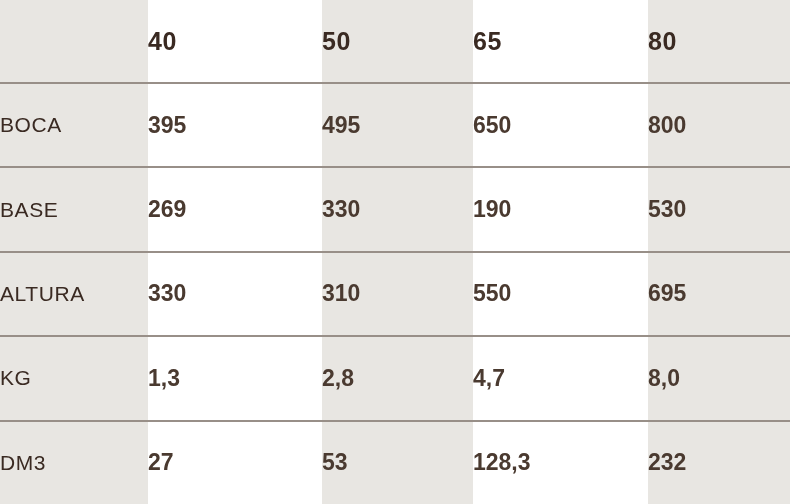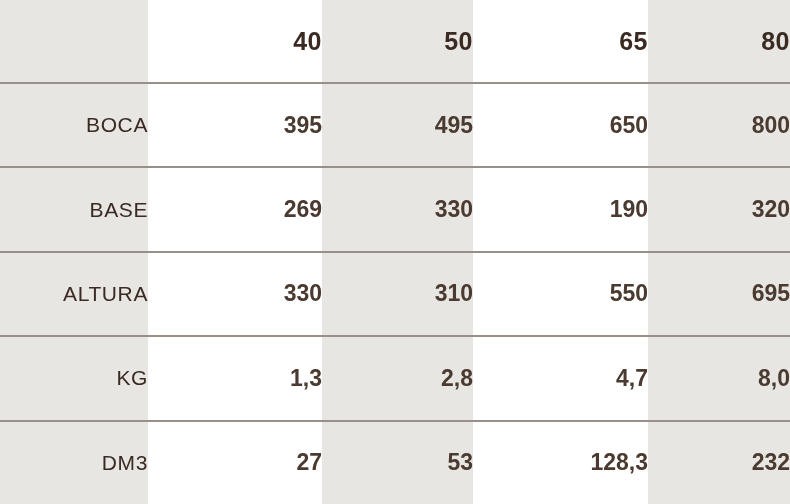--- a/index.html
+++ b/index.html
@@ -26,21 +26,21 @@
   #spec-table col.c-label { width: 148px; }
   #spec-table col.c-40    { width: 174px; }
   #spec-table col.c-50    { width: 151px; }
   #spec-table col.c-65    { width: 175px; }
   #spec-table col.c-80    { width: 142px; }
 
   #spec-table th,
   #spec-table td {
     padding: 0;
     margin: 0;
-    text-align: right;
+    text-align: left;
     vertical-align: middle;
     height: 82px;
     background: #e8e6e2;
   }
 
   
   .stripe-light { background: #ffffff !important; }
 
   
   .header-row th {
@@ -97,21 +97,21 @@
       <td class="data-cell">495</td>
       <td class="data-cell stripe-light">650</td>
       <td class="data-cell">800</td>
     </tr>
 
     <tr class="body-row">
       <th class="row-label">BASE</th>
       <td class="data-cell stripe-light">269</td>
       <td class="data-cell">330</td>
       <td class="data-cell stripe-light">190</td>
-      <td class="data-cell">320</td>
+      <td class="data-cell">530</td>
     </tr>
 
     <tr class="body-row">
       <th class="row-label">ALTURA</th>
       <td class="data-cell stripe-light">330</td>
       <td class="data-cell">310</td>
       <td class="data-cell stripe-light">550</td>
       <td class="data-cell">695</td>
     </tr>
 

